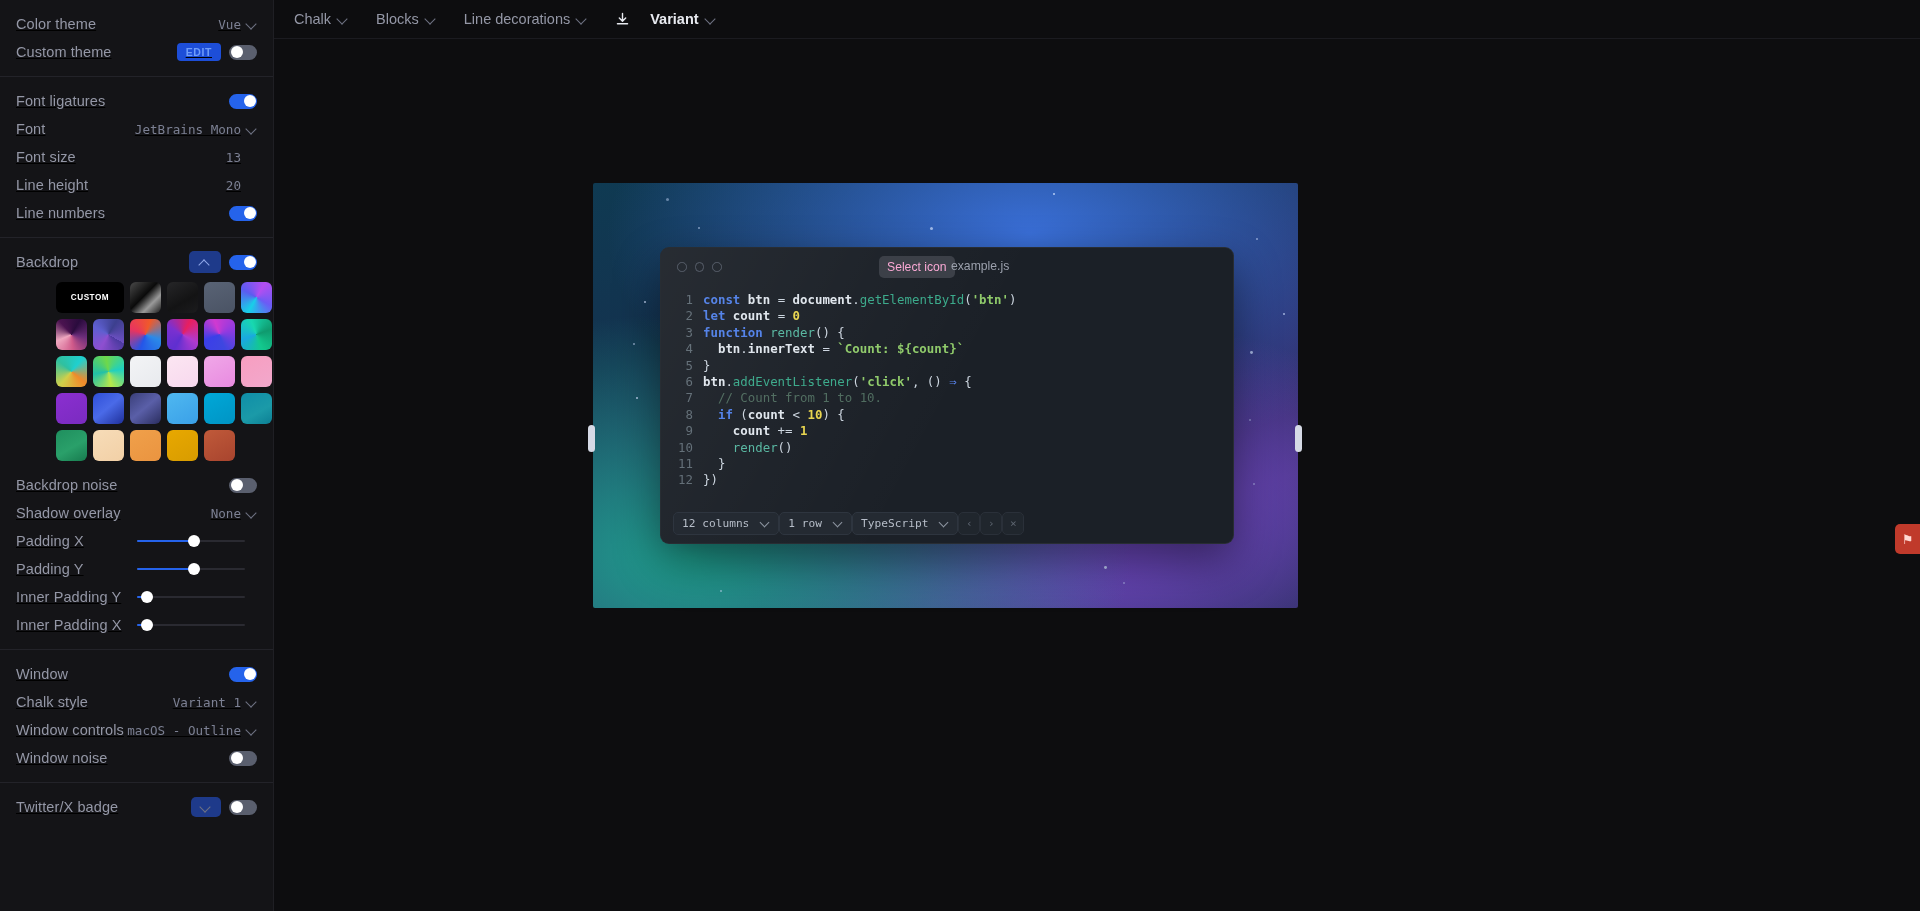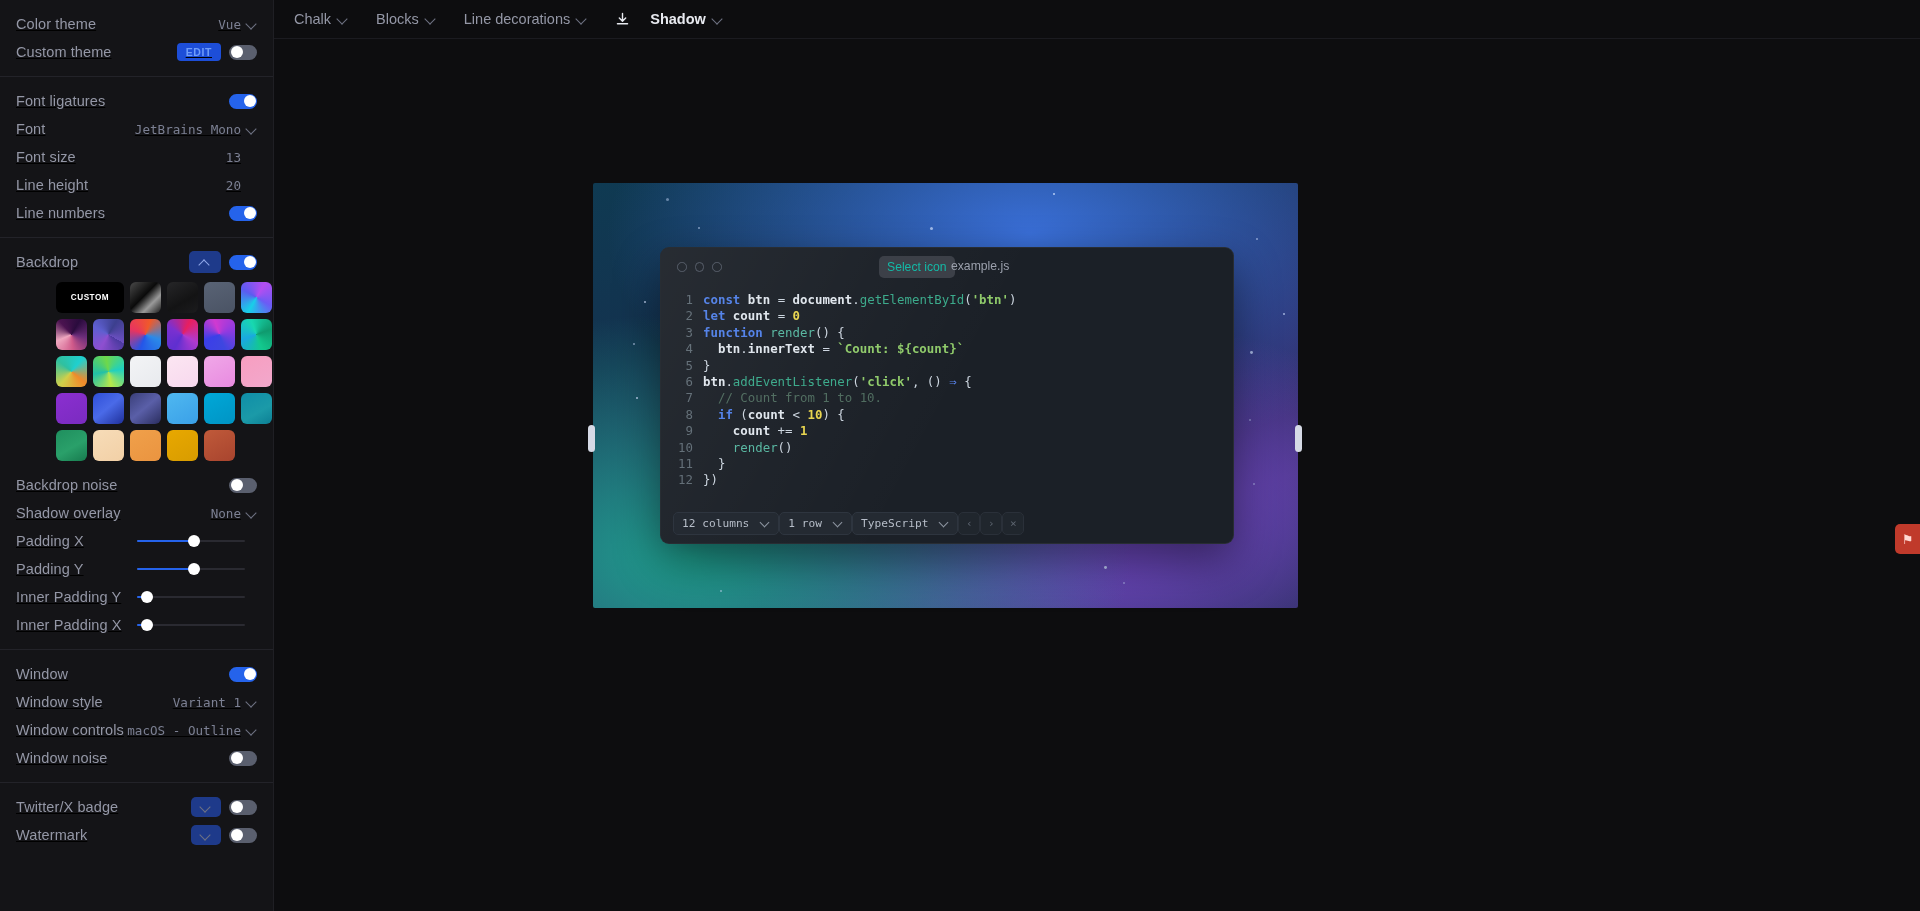--- a/index.html
+++ b/index.html
@@ -163,21 +163,21 @@
     height: 38px; display: flex; align-items: center; padding: 0 16px;
     position: relative;
   }
   .dots { display: flex; gap: 8px; }
   .dot {
     width: 9.5px; height: 9.5px; border-radius: 50%;
     border: 1.3px solid #585f6b; background: transparent;
   }
   .tooltip {
     position: absolute; left: 218px; top: 8px;
-    background: #3c4048; color: #14b8a6;
+    background: #3c4048; color: #f9a8d4;
     font-size: 12.2px; padding: 4px 8px; border-radius: 5px;
     white-space: nowrap;
   }
   .filename {
     position: absolute; left: 290px; top: 11px;
     font-size: 12.2px; color: #9ba0ac;
   }
   .code {
     padding: 6px 0 0 0;
     font-family: "DejaVu Sans Mono", monospace;
@@ -387,21 +387,21 @@
 
     <div class="sb-divider"></div>
     <div class="sb-section" id="sec-window">
         <div class="row">
           <span class="label">Window</span>
           <div class="toggle on">
             <span class="knob"></span>
           </div>
         </div>
         <div class="row">
-          <span class="label">Window style</span>
+          <span class="label">Chalk style</span>
           <div class="val-mono">
             <span>Variant 1</span>
             <span class="chev"></span>
           </div>
         </div>
         <div class="row">
           <span class="label">Window controls</span>
           <div class="val-mono">
             <span>macOS - Outline</span>
             <span class="chev"></span>
@@ -420,31 +420,20 @@
           <span class="label">Twitter/X badge</span>
           <div class="rowflexend">
             <div class="collapse-btn sm">
               <span class="chev"></span>
             </div>
             <div class="toggle">
               <span class="knob"></span>
             </div>
           </div>
         </div>
-        <div class="row">
-          <span class="label">Watermark</span>
-          <div class="rowflexend">
-            <div class="collapse-btn sm">
-              <span class="chev"></span>
-            </div>
-            <div class="toggle">
-              <span class="knob"></span>
-            </div>
-          </div>
-        </div>
       </div>
   </aside>
 
   <section class="main">
 
     <div class="topbar">
       <div id="tb-items" style="display:flex;align-items:center;">
           <div class="tb-item">
             <span>Chalk</span>
             <span class="chev"></span>
@@ -457,21 +446,21 @@
             <span>Line decorations</span>
             <span class="chev"></span>
           </div>
         </div>
       <div class="tb-item" style="padding-right:6px;">
         <svg class="dl-icon" viewBox="0 0 16 16">
           <path d="M8 1.5v8M4.6 6.4L8 9.8l3.4-3.4M2.6 12.5h10.8" fill="none" stroke="#e8eaf0" stroke-width="1.5" stroke-linecap="round" stroke-linejoin="round"></path>
         </svg>
       </div>
       <div class="tb-item strong">
-        <span>Shadow</span>
+        <span>Variant</span>
         <span class="chev"></span>
       </div>
     </div>
 
     <div class="canvas">
 
       <div class="frame">
         <div id="particles">
             <div class="particle" style="left: 73px; top: 15px; width: 3px; height: 3px; opacity: 0.45;"></div>
             <div class="particle" style="left: 105px; top: 44px; width: 2.4px; height: 2.4px; opacity: 0.58;"></div>

